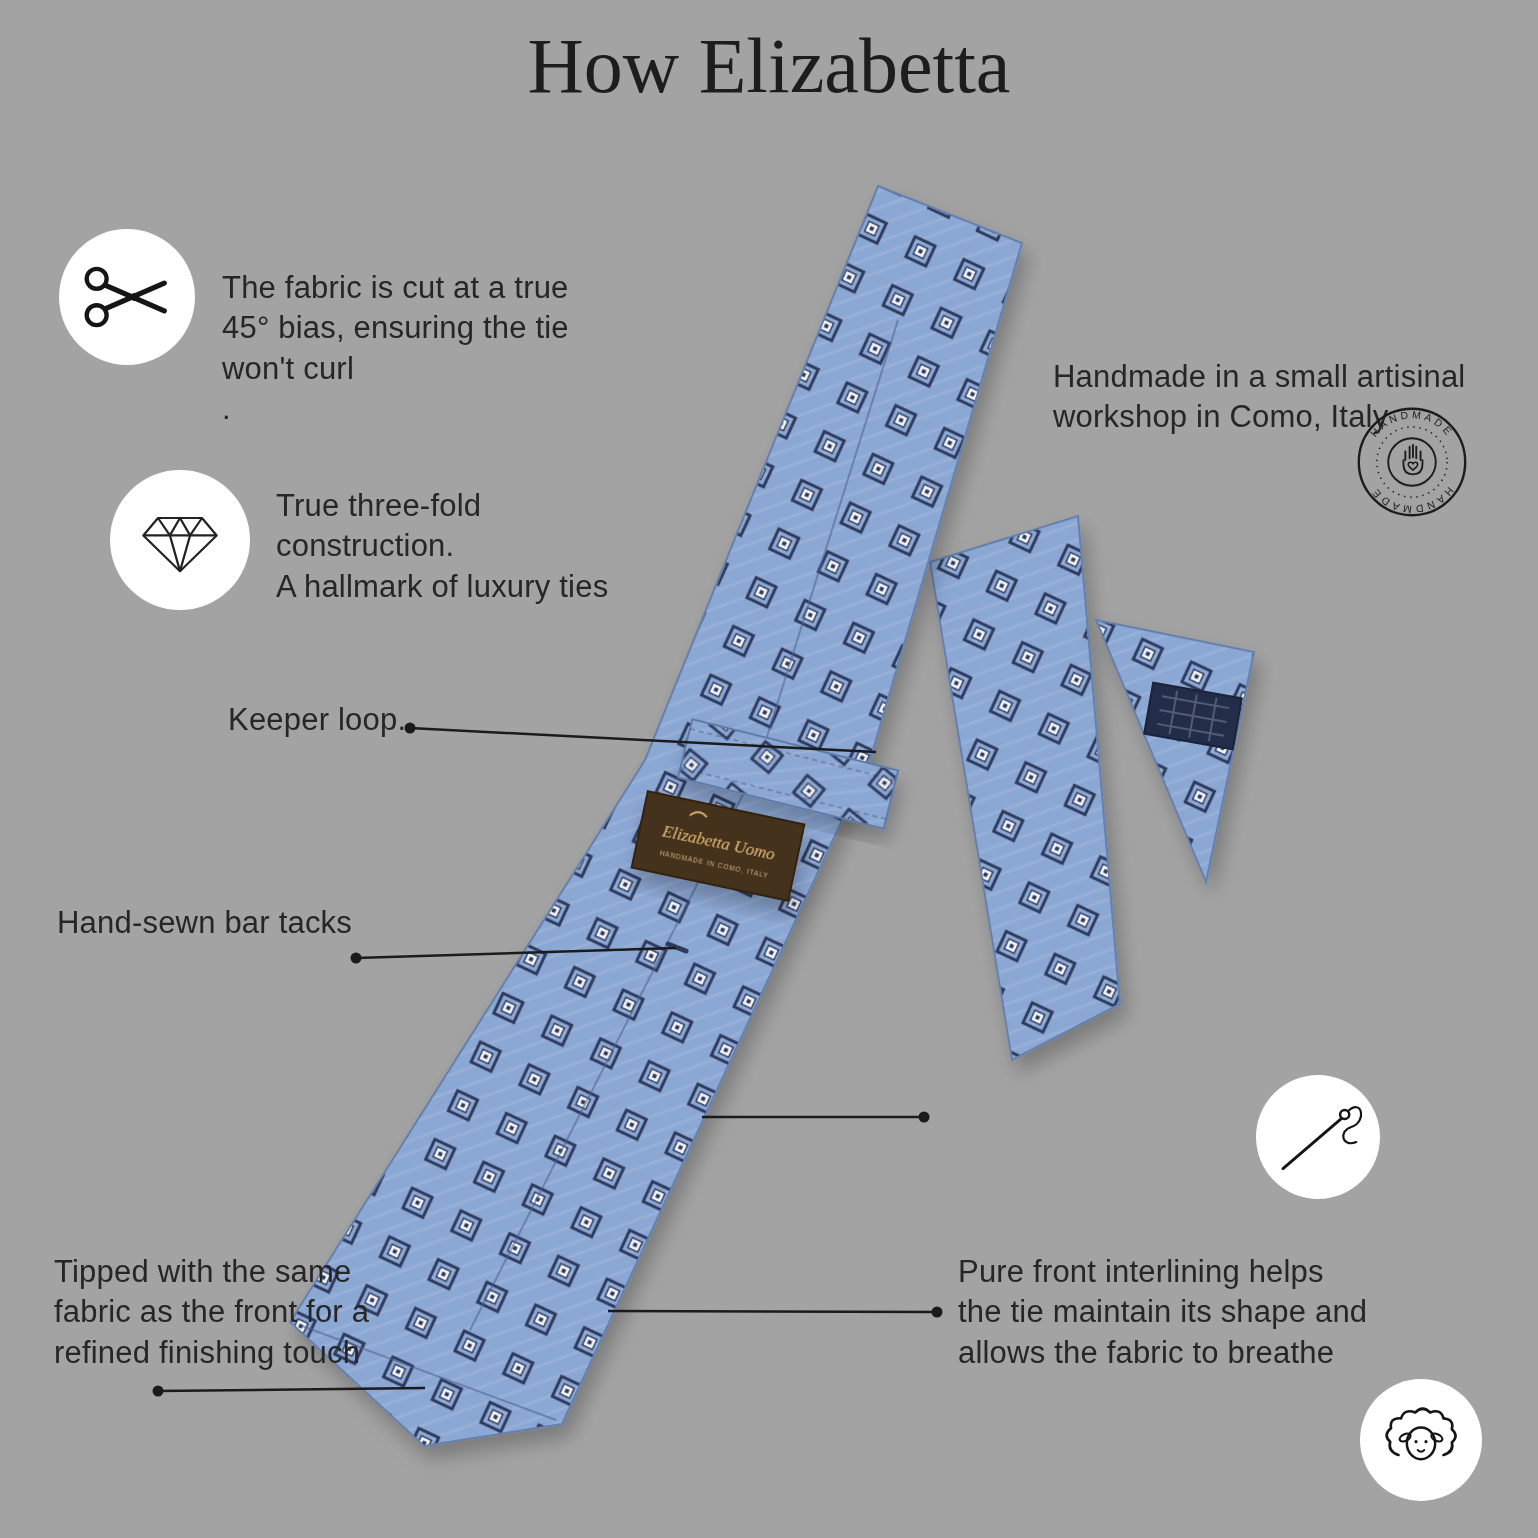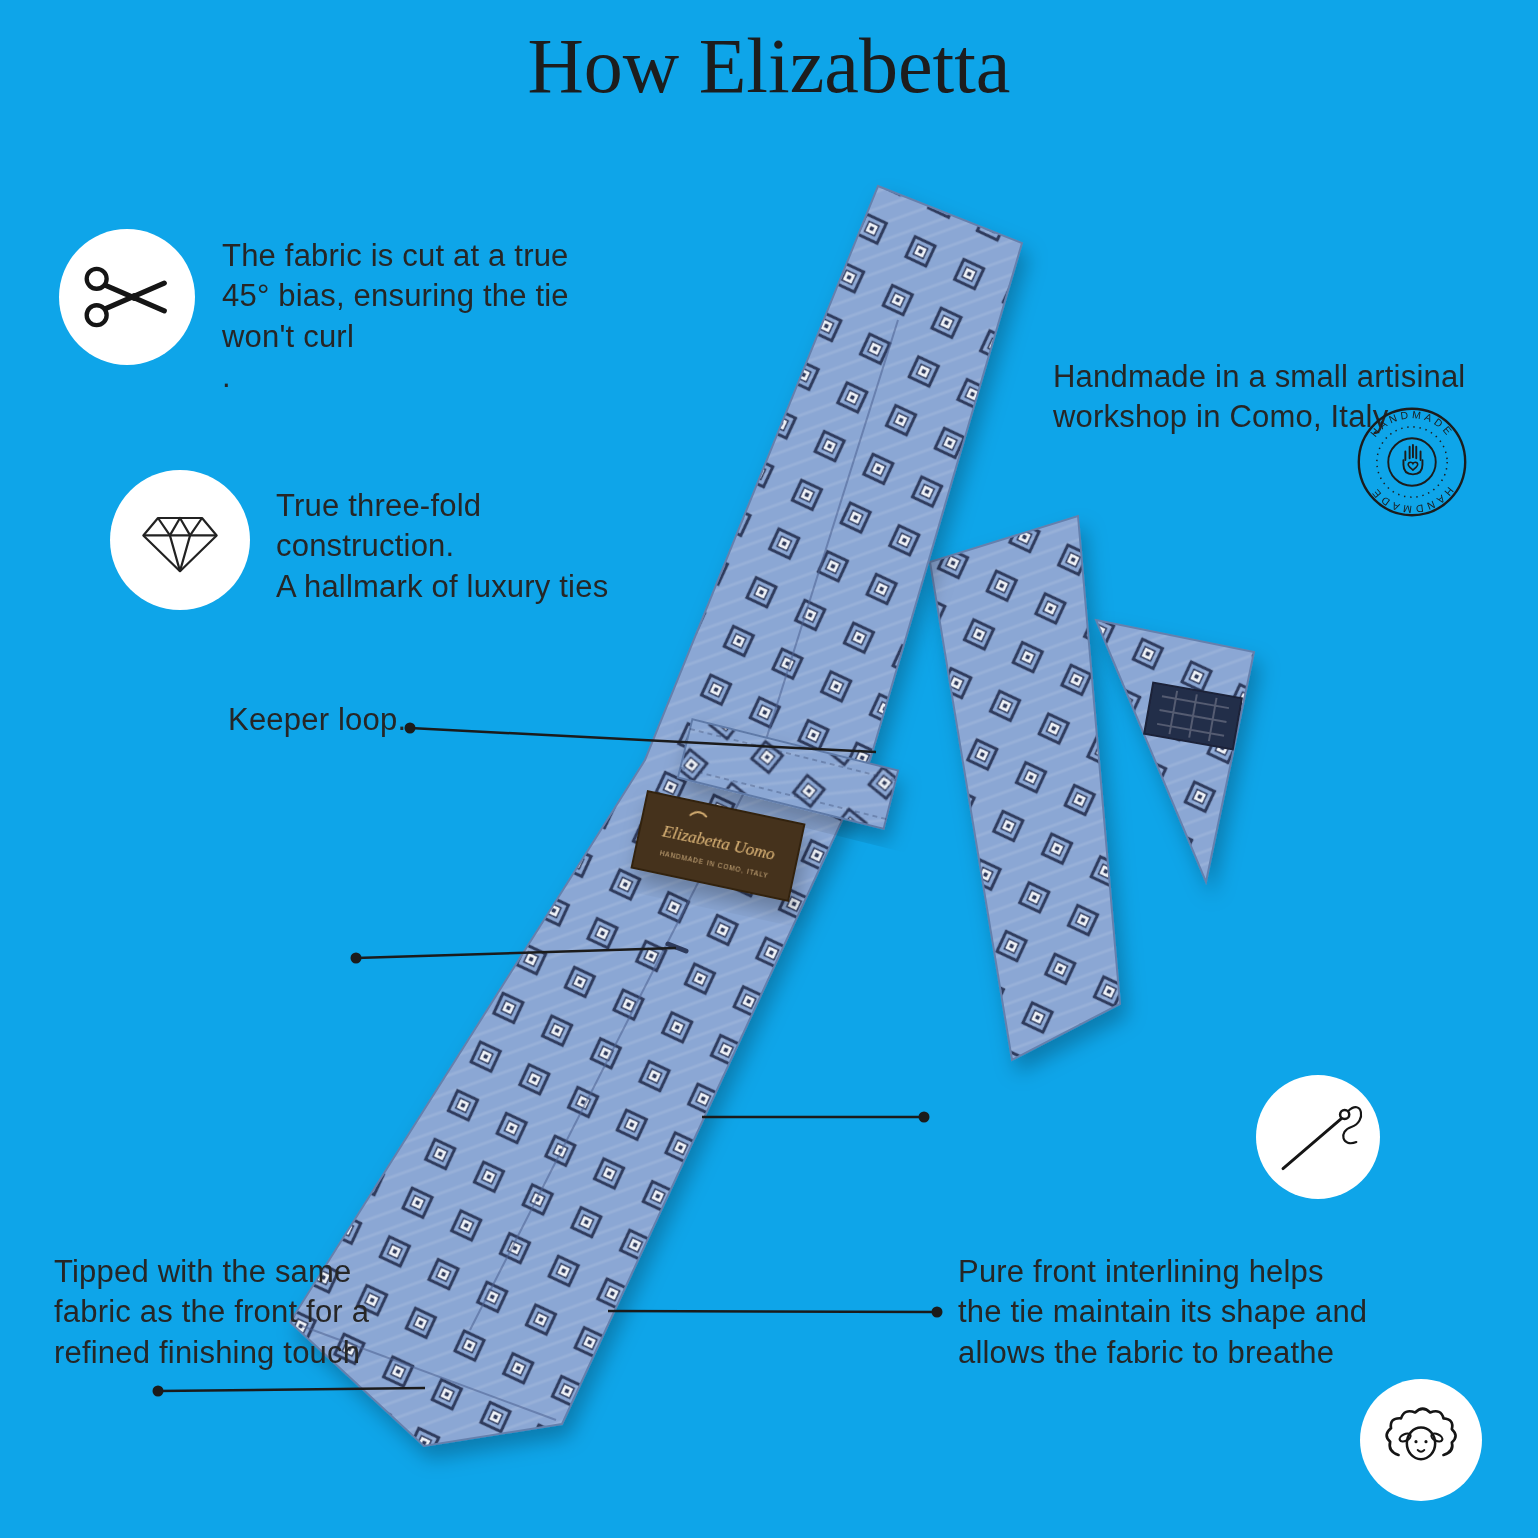--- a/index.html
+++ b/index.html
@@ -1,16 +1,16 @@
 <!DOCTYPE html>
 <html><head>
 <meta charset="utf-8">
 <style>
   html,body{margin:0;padding:0;background:#ecedec;}
-  .canvas{position:relative;width:1538px;height:1538px;background:#0ea5e9;overflow:hidden;
+  .canvas{position:relative;width:1538px;height:1538px;background:#a3a3a3;overflow:hidden;
           font-family:"Liberation Sans",sans-serif;color:#2a2a2a;}
   .title{position:absolute;top:22px;left:0;right:0;text-align:center;
          font-family:"Liberation Serif",serif;color:#1d1d1d;font-size:78px;line-height:1.12;}
   .note{position:absolute;font-size:31px;line-height:1.3;white-space:pre-line;color:#262626;letter-spacing:.2px;}
   .tie-svg{position:absolute;left:0;top:0;width:1538px;height:1538px;}
   .icon-circle{position:absolute;background:#ffffff;border-radius:50%;
                display:flex;align-items:center;justify-content:center;}
   .icon-circle svg{display:block;}
 </style>
 </head>
@@ -83,28 +83,29 @@
     </g>
     <g fill="#1b1b1b">
       <circle cx="410" cy="728" r="5.5"></circle>
       <circle cx="356" cy="958" r="5.5"></circle>
       <circle cx="924" cy="1117" r="5.5"></circle>
       <circle cx="158" cy="1391" r="5.5"></circle>
       <circle cx="937" cy="1312" r="5.5"></circle>
     </g>
   </svg>
 
-  <div class="note" style="left:222px;top:236px;">The fabric is cut at a true
+  <div class="note" style="left:222px;top:268px;">The fabric is cut at a true
 45° bias, ensuring the tie
 won't curl
 .</div>
   <div class="note" style="left:276px;top:486px;">True three-fold
 construction.
 A hallmark of luxury ties</div>
   <div class="note" style="left:228px;top:700px;">Keeper loop.</div>
+  <div class="note" style="left:57px;top:903px;">Hand-sewn bar tacks</div>
   <div class="note" style="left:1053px;top:318px;margin-top:39px;">Handmade in a small artisinal
 workshop in Como, Italy</div>
   <div class="note" style="left:38px;top:1252px;margin-left:16px;">Tipped with the same
 fabric as the front for a
 refined finishing touch</div>
   <div class="note" style="left:958px;top:1252px;">Pure front interlining helps
 the tie maintain its shape and
 allows the fabric to breathe</div>
 
   <div class="icon-circle" style="left:59px;top:229px;width:136px;height:136px;">

